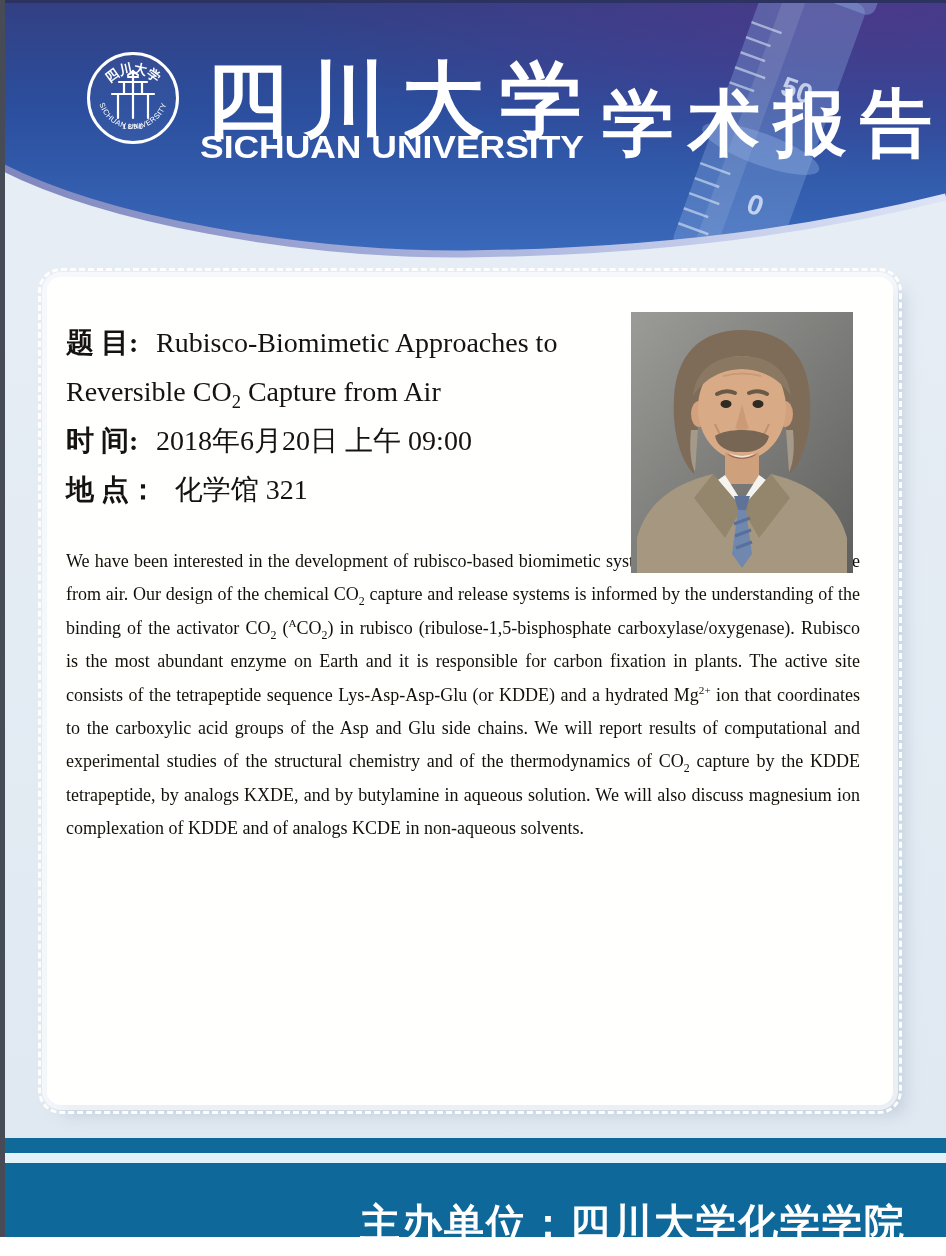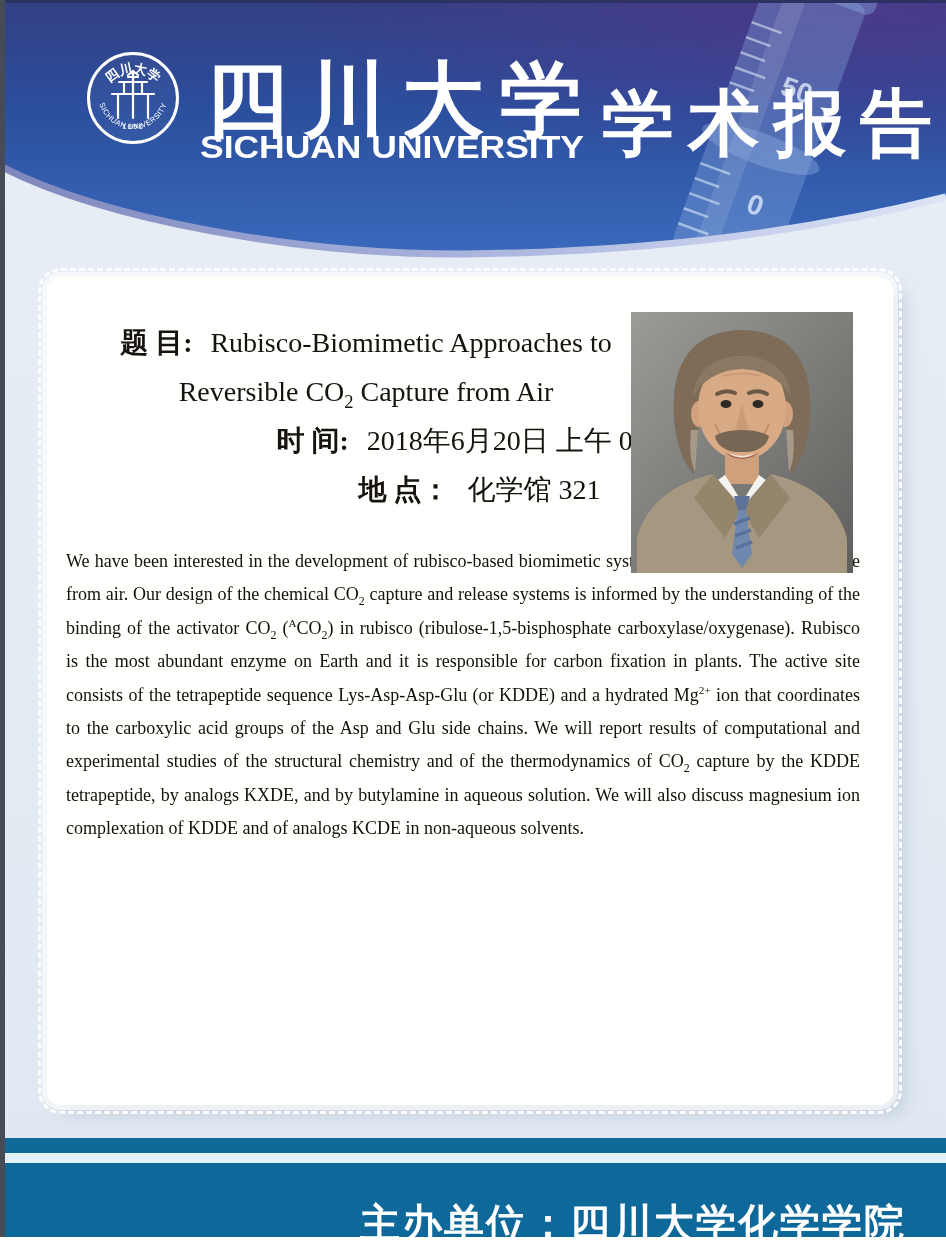--- a/index.html
+++ b/index.html
@@ -9,21 +9,21 @@
        font-family:"Liberation Sans","DejaVu Sans",sans-serif;}
   .edge-top{position:absolute;left:0;top:0;width:946px;height:3px;background:#2c3360;z-index:9;}
   .edge-left{position:absolute;left:0;top:0;width:5px;height:1237px;background:#474b55;z-index:9;}
 
   .header-svg{position:absolute;left:0;top:0;z-index:2;}
 
   .card{position:absolute;left:47px;top:277px;width:846px;height:828px;background:#fffffe;
         border-radius:14px;z-index:3;
         box-shadow:0 0 0 5px rgba(255,255,255,.65), 12px 10px 16px rgba(150,168,190,.38);
         outline:3px dashed rgba(255,255,255,.95);outline-offset:6px;}
-  .info{position:relative;padding:41px 0 0 19px;text-align:center;}
+  .info{position:relative;padding:41px 0 0 19px;}
   .info-row{font-size:28px;line-height:49px;color:#15120f;}
   .title-row{width:600px;}
   .ilabel{font-weight:bold;font-family:"Liberation Serif","DejaVu Serif",serif;}
   .ivalue{margin-left:10px;font-family:"Liberation Serif","DejaVu Serif",serif;}
   .photo{position:absolute;left:584px;top:35px;width:222px;height:261px;overflow:hidden;}
   .abstract{margin:31px 0 0 19px;width:794px;font-size:18px;line-height:33.4px;
             text-align:justify;color:#131009;
             font-family:Liberation Serif, serif;}
   .abstract sub{font-size:66%;line-height:0;}
   .abstract sup, .info sup{font-size:62%;line-height:0;vertical-align:super;}

